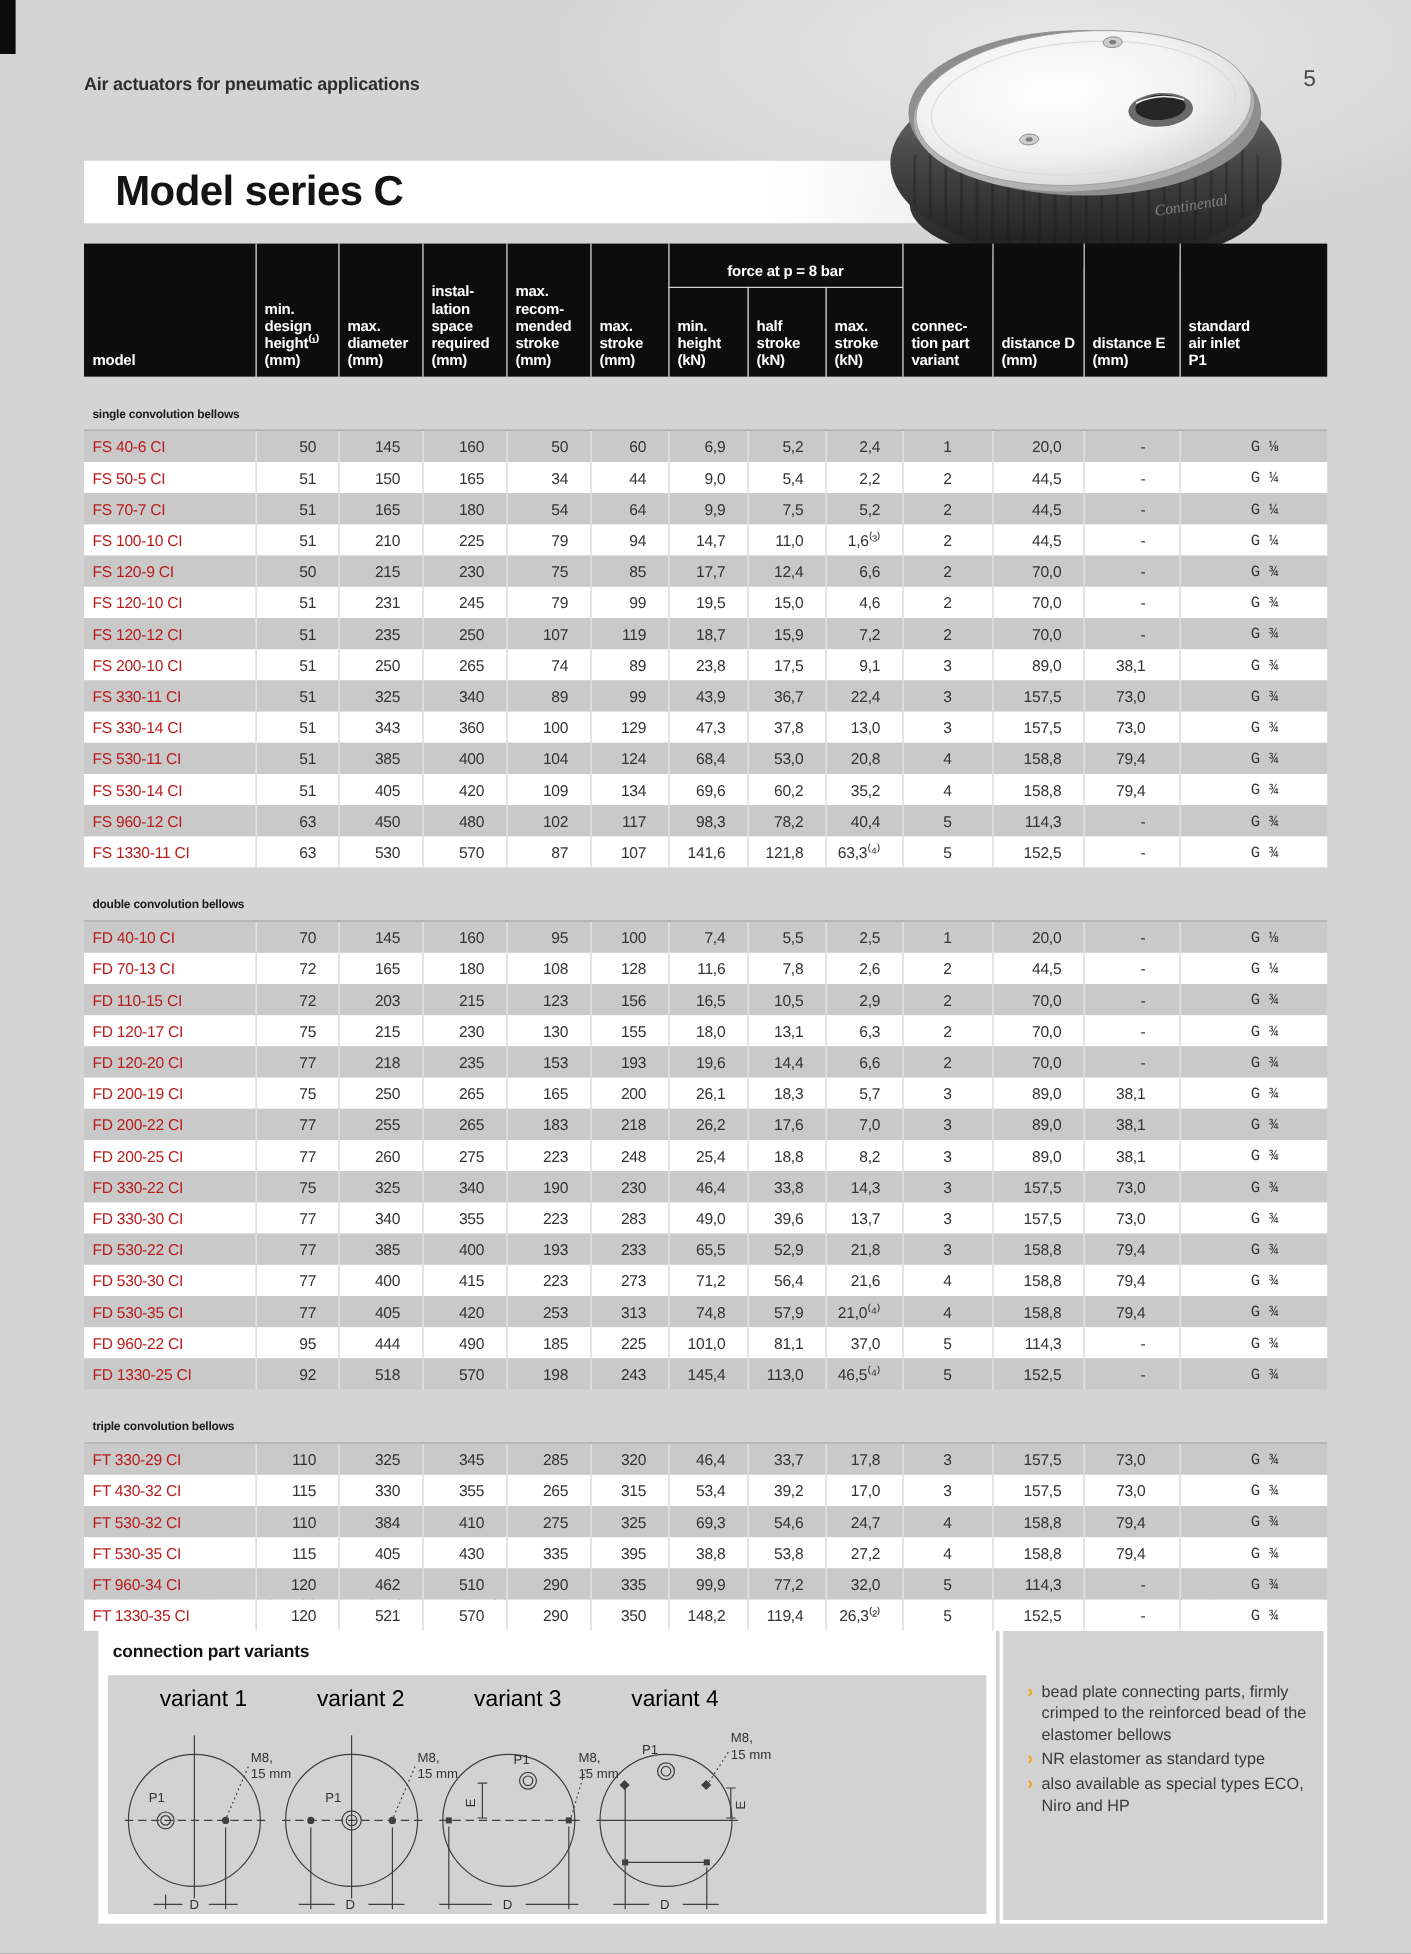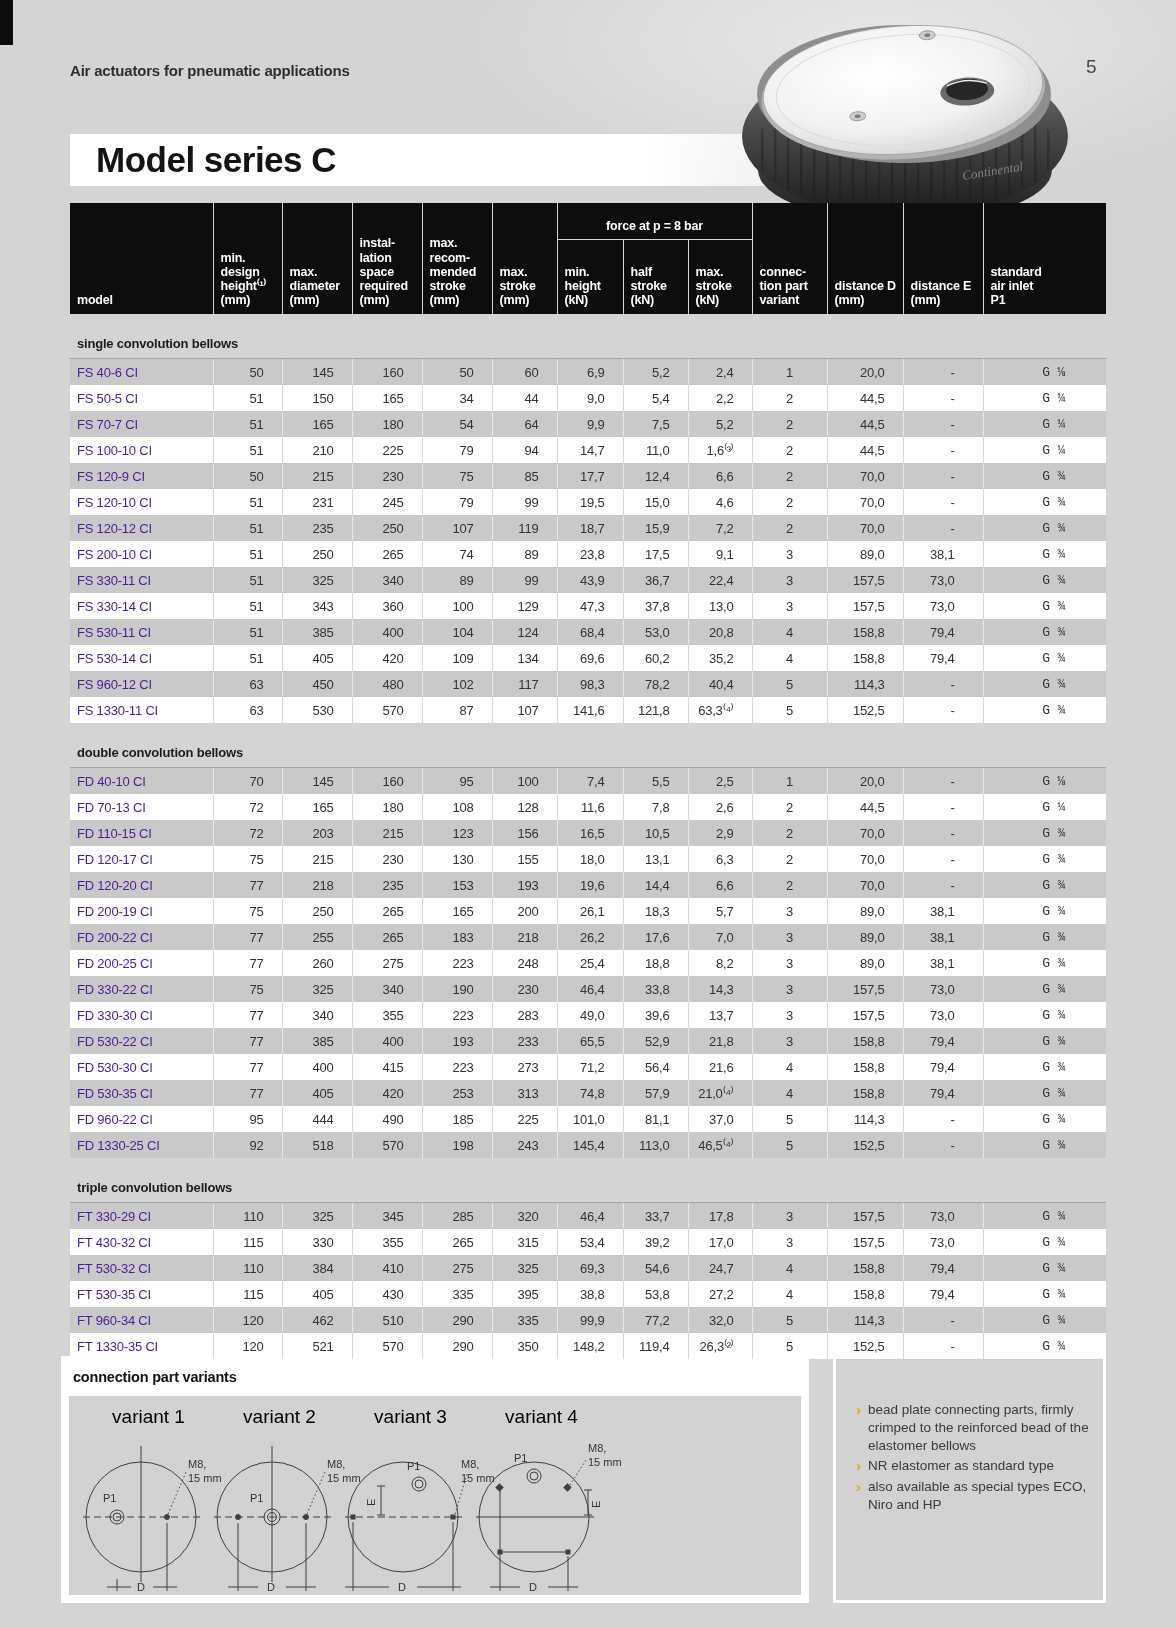--- a/index.html
+++ b/index.html
@@ -19,39 +19,39 @@
   table.spec{position:absolute;left:70px;top:203px;width:1036px;border-collapse:collapse;table-layout:fixed;z-index:2;}
   .spec thead th{background:#0d0d0d;color:#fff;font-size:12.5px;font-weight:bold;text-align:left;
         vertical-align:bottom;padding:0 3px 7px 7px;white-space:pre-line;line-height:1.13;
         letter-spacing:-0.2px;border-left:1px solid #d4d4d4;}
   .spec thead tr:first-child th:first-child{border-left:none;}
   .spec thead tr:nth-child(1) th{height:30px;}
   .spec thead tr:nth-child(2) th{height:67px;}
   .spec thead th.h-group{text-align:center;vertical-align:bottom;padding:0 0 6px 0;
         border-bottom:1px solid #d4d4d4;height:30px;margin-left:40px;}
   .spec td{letter-spacing:-0.2px;}
-  .section-row td{background:#d4d4d4;font-weight:bold;font-size:13px;color:#1c1c1c;
+  .section-row td{background:#d4d4d4;font-weight:bold;font-size:10px;color:#1c1c1c;
         height:37px;vertical-align:bottom;padding:0 0 7px 7px;border-bottom:1px solid #a6a6a6;}
   .data-row td{height:26px;font-size:13px;color:#333;text-align:right;padding:0 18px 0 0;}
-  .data-row td.c0{text-align:left;padding:0 0 0 7px;color:#4c1d95;}
+  .data-row td.c0{text-align:left;padding:0 0 0 7px;color:#b91c1c;}
   .data-row td.c9{text-align:center;padding:0;}
   .data-row td.c11{padding-right:28px;}
   .data-row td.c12{text-align:center;padding:0 0 0 18px;font-family:Liberation Mono, monospace;}
   .data-row.gray td{background:#c9c9c9;}
   .data-row.white td{background:#ffffff;}
   .data-row.gray td + td{border-left:1px solid #e6e6e6;}
   .data-row.white td + td{border-left:1px solid #d8d8d8;}
 
   .footnote-row{position:absolute;left:70px;top:1329px;width:1036px;display:flex;
         justify-content:space-between;align-items:baseline;}
   .footnote{font-size:12px;color:#333;}
   .other-types{font-size:13.5px;color:#333;}
 
   
-  .variants-box{position:absolute;left:61px;top:1356px;width:748px;height:247px;background:#ffffff;}
+  .variants-box{position:absolute;left:82px;top:1356px;width:748px;height:247px;background:#ffffff;}
   .variants-title{padding:13px 0 0 12px;font-size:14.5px;font-weight:bold;color:#141414;letter-spacing:-0.2px;}
   .variants-panel{position:absolute;left:8px;right:8px;top:40px;bottom:8px;background:#d2d2d2;
         display:flex;padding:10px 0 0 14px;box-sizing:border-box;}
   .variant{width:131px;flex:0 0 131px;display:flex;flex-direction:column;align-items:center;}
   .v-label{font-size:19px;color:#000000;margin-bottom:4px;}
   .variant svg{overflow:visible;}
   .variant text{font-family:"Liberation Sans",sans-serif;font-size:11px;fill:#333;}
 
   .info-box{position:absolute;left:833px;top:1356px;width:273px;height:247px;box-sizing:border-box;
         border:3px solid #ffffff;background:#d2d2d2;padding:42px 14px 0 20px;}

